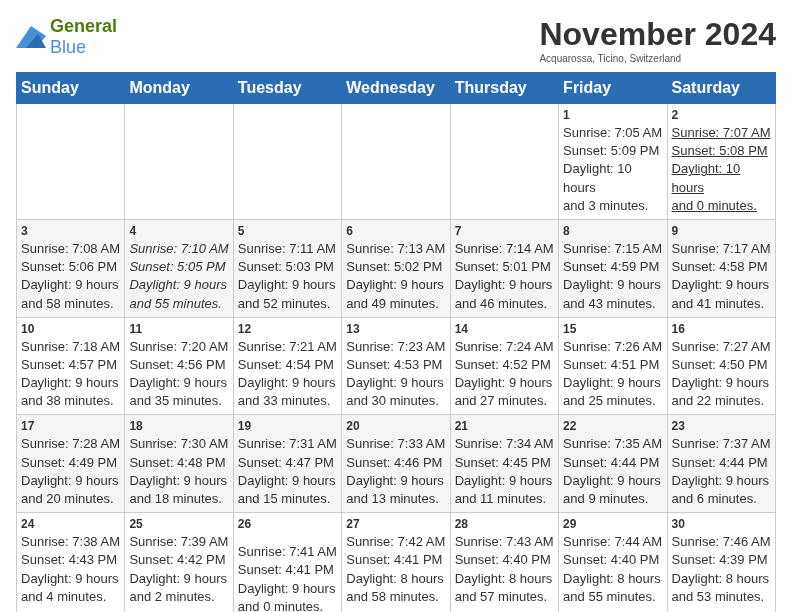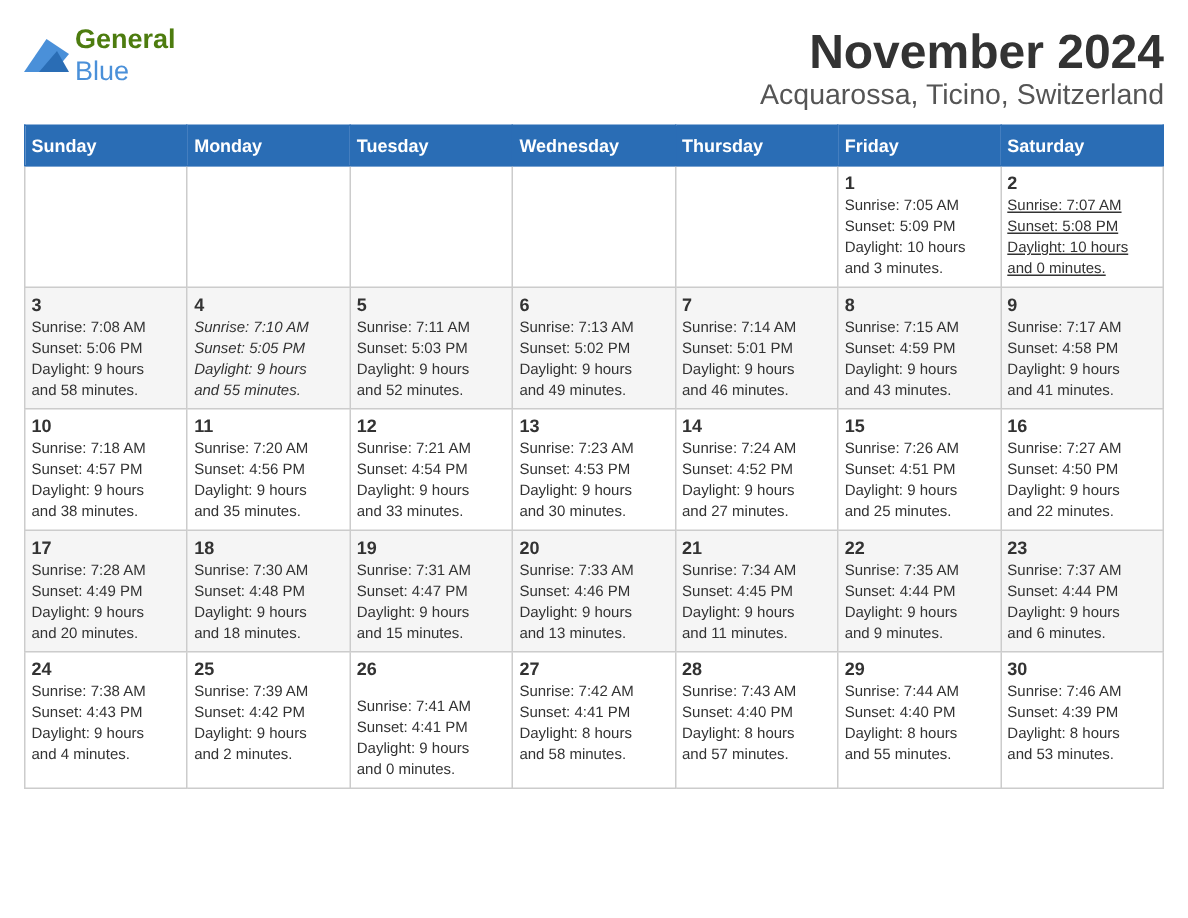--- a/index.html
+++ b/index.html
@@ -29,40 +29,39 @@
     .logo-text-blue {
       font-size: 18px;
       font-weight: normal;
       color: #4a90d9;
     }
     .logo-icon {
       width: 30px;
       height: 22px;
     }
     .title-area {
-      text-align: right;
     }
     .calendar-title {
       font-size: 32px;
       font-weight: bold;
       color: #333;
     }
     .calendar-subtitle {
-      font-size: 19px;
+      font-size: 10px;
       color: #555;
     }
     table {
       width: 100%;
       border-collapse: collapse;
       table-layout: fixed;
     }
     thead tr th {
       background-color: #2a6db5;
       color: #fff;
-      font-size: 12px;
+      font-size: 16px;
       font-weight: bold;
       padding: 6px 4px;
       text-align: left;
       border: 1px solid #2a6db5;
     }
     tbody tr td {
       border: 1px solid #ccc;
       vertical-align: top;
       padding: 4px;
       font-size: 10px;
@@ -73,21 +72,21 @@
     tbody tr:nth-child(even) td {
       background: #f5f5f5;
     }
     .day-number {
       font-weight: bold;
       font-size: 12px;
       display: block;
       margin-bottom: 2px;
     }
     .day-info {
-      font-size: 10px;
+      font-size: 13px;
       line-height: 1.4;
       color: #333;
     }
     .empty-cell {
       background: #fff !important;
     }
   </style>
 </head>
 <body>
 

